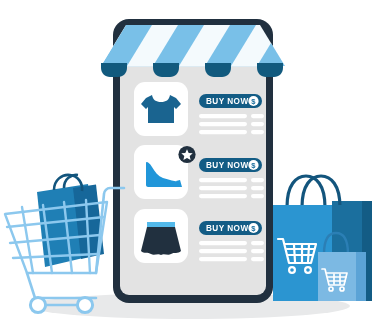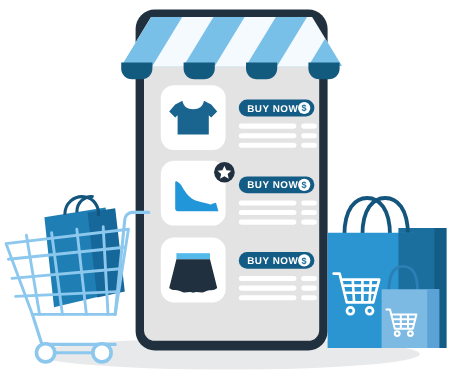--- a/index.html
+++ b/index.html
@@ -10,21 +10,21 @@
   body {
     width: 386px;
     height: 320px;
     position: relative;
     overflow: hidden;
     font-family: "Liberation Sans", sans-serif;
   }
   #scene {
     position: absolute;
     left: 0;
-    top: 0;
+    top: 11px;
     width: 386px;
     height: 236px;
   }
   #scene svg {
     display: block;
   }
   .btn-label {
     font-family: "Liberation Sans", sans-serif;
     font-weight: bold;
     font-size: 8.2px;

